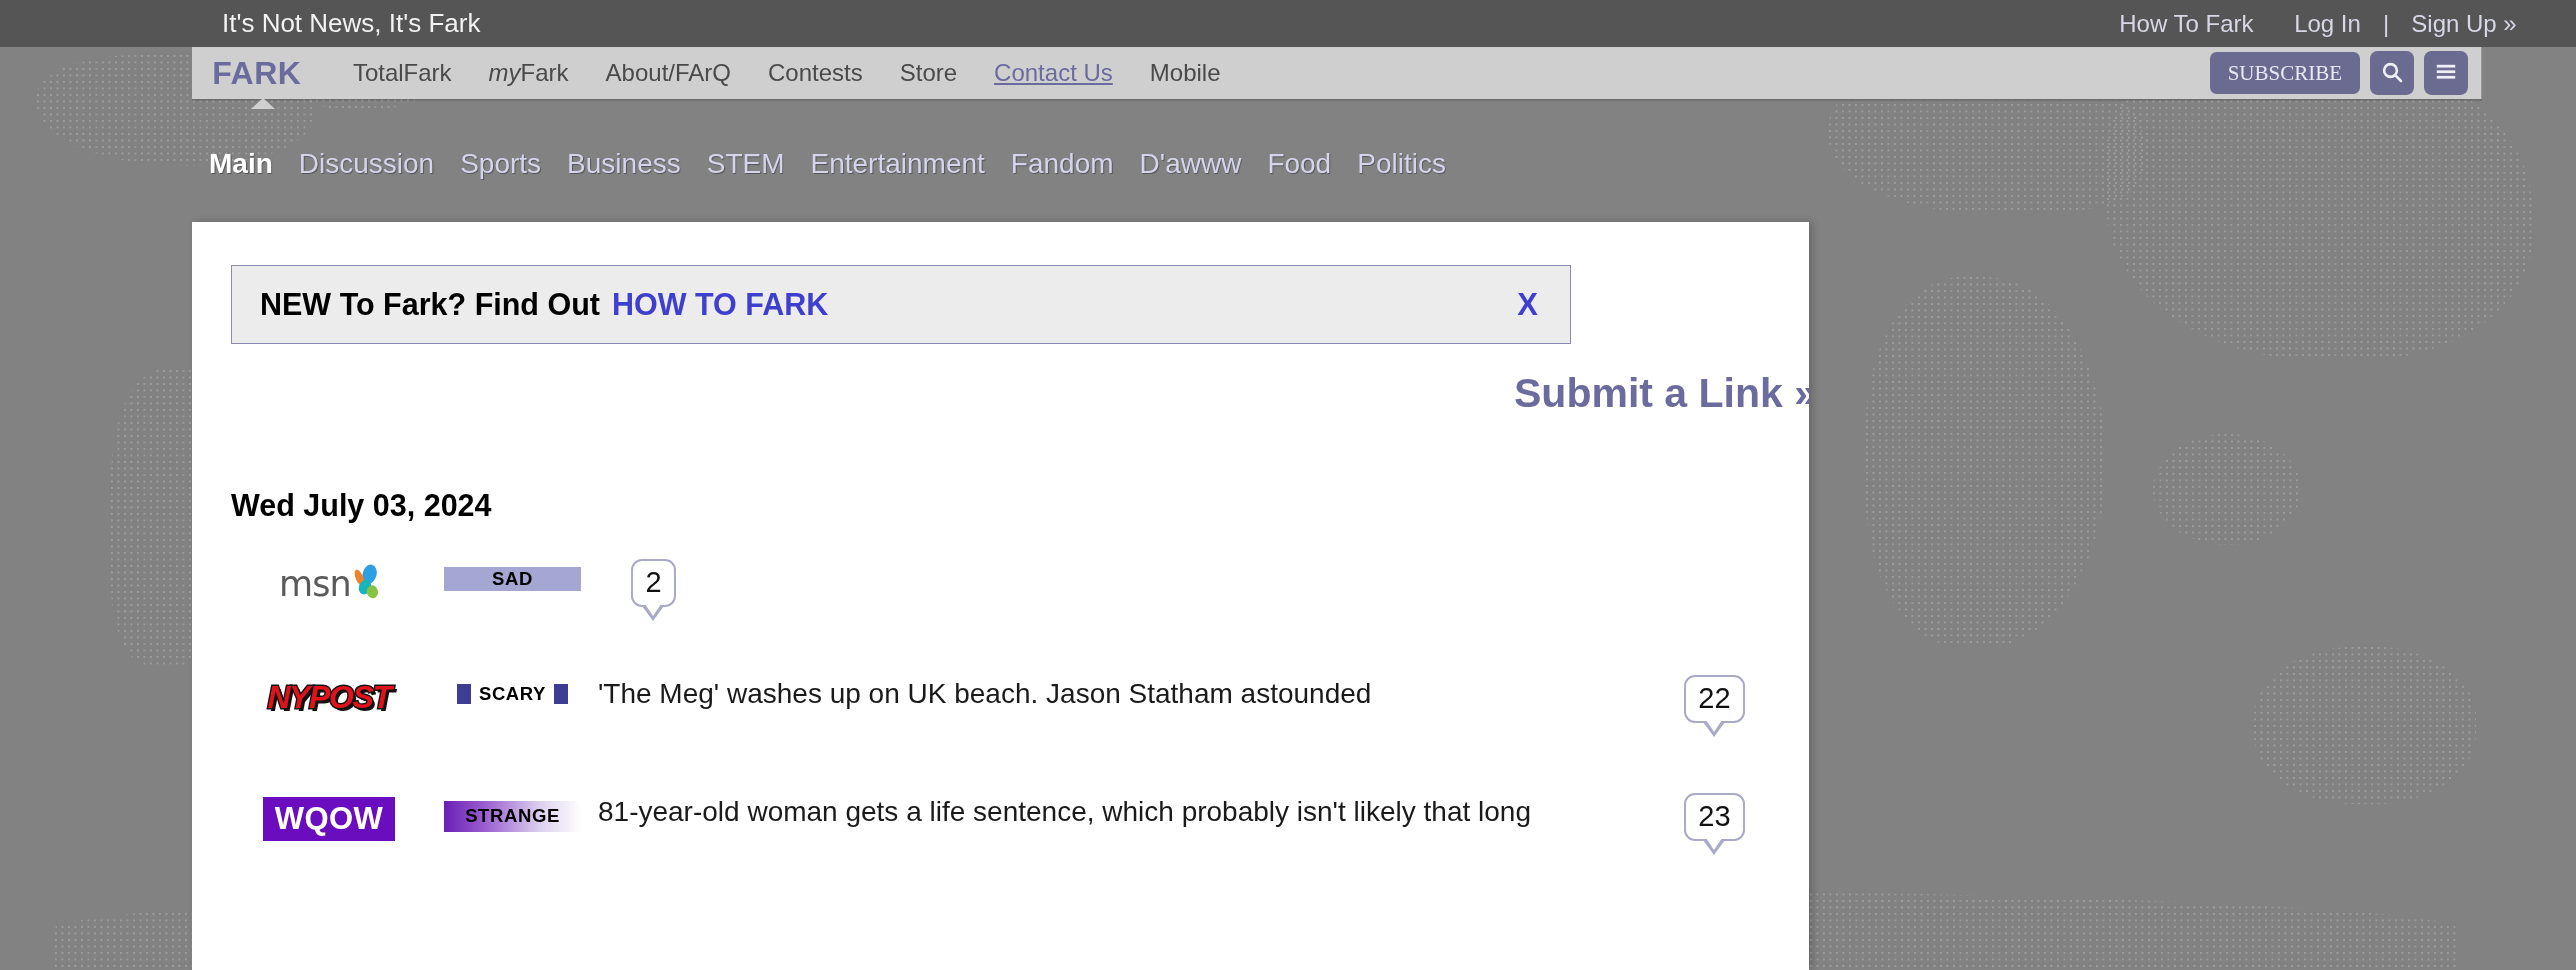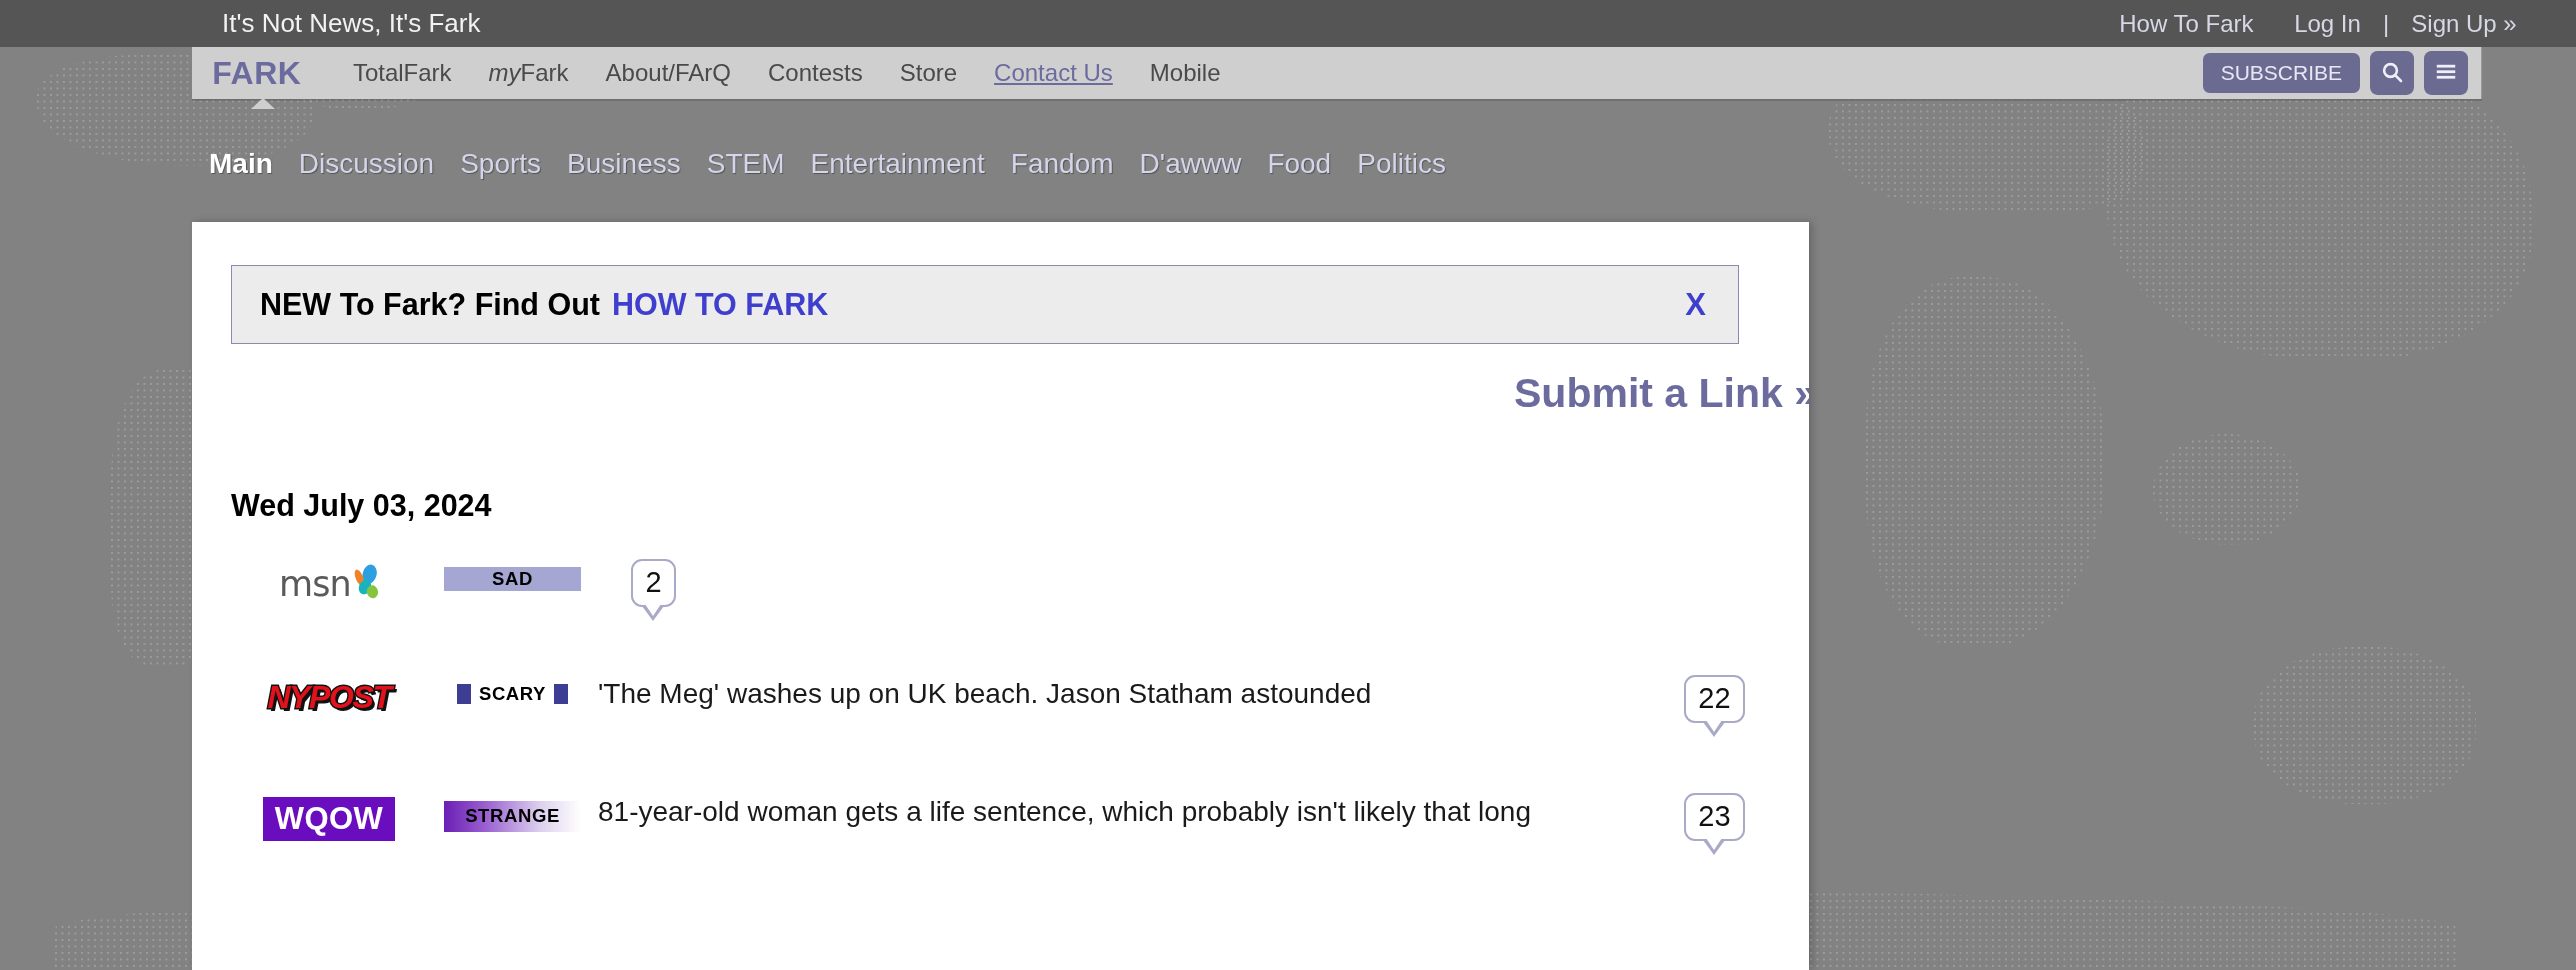--- a/index.html
+++ b/index.html
@@ -129,21 +129,21 @@
     display: flex;
     align-items: center;
     gap: 10.2px;
   }
   #subscribe-btn {
     background: #6b6b91;
     color: #e8e8f4;
     border: none;
     border-radius: 6.5px;
     font-size: 21px;
-    font-family: Liberation Sans, sans-serif;
+    font-family: Liberation Serif, serif;
     padding: 8.3px 17.6px;
     cursor: pointer;
   }
   .icon-btn {
     width: 44px;
     height: 44px;
     background: #6b6b91;
     border: none;
     border-radius: 7.4px;
     display: flex;
@@ -189,21 +189,21 @@
     box-shadow: 3.7px 0 7.4px rgba(0,0,0,0.22);
     z-index: 10;
     overflow: hidden;
   }
 
   
   #how-to-banner {
     position: absolute;
     left: 39px;
     top: 43px;
-    width: 1508px;
+    width: 1340px;
     height: 79px;
     background: #ececec;
     border: 1.8px solid #8a8ab0;
     box-sizing: border-box;
     display: flex;
     align-items: center;
   }
   #banner-text {
     margin-left: 28px;
     font-size: 30.5px;

